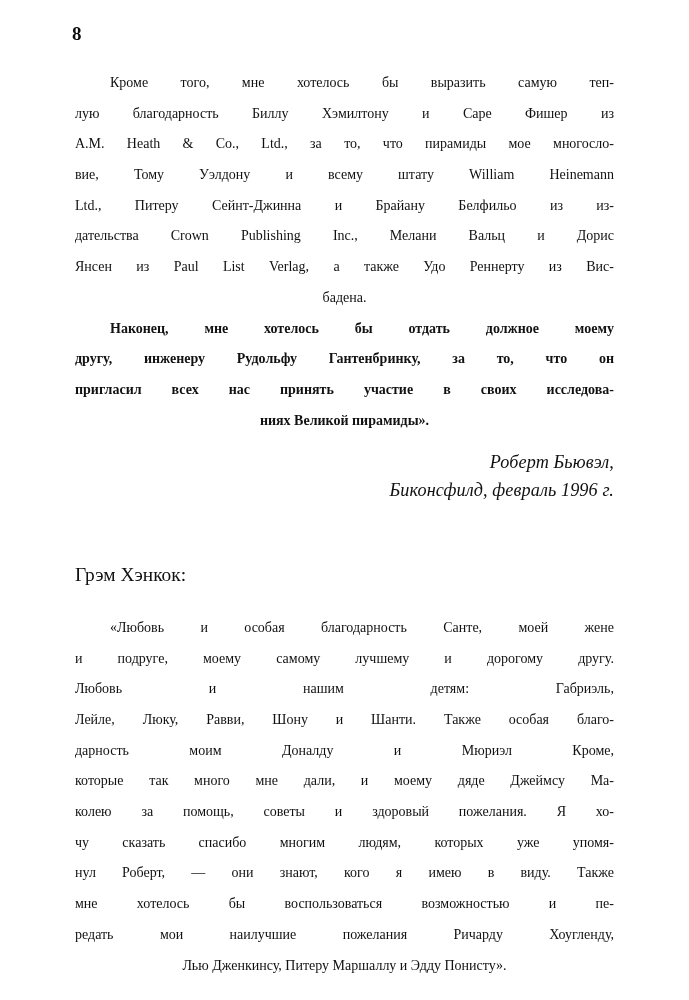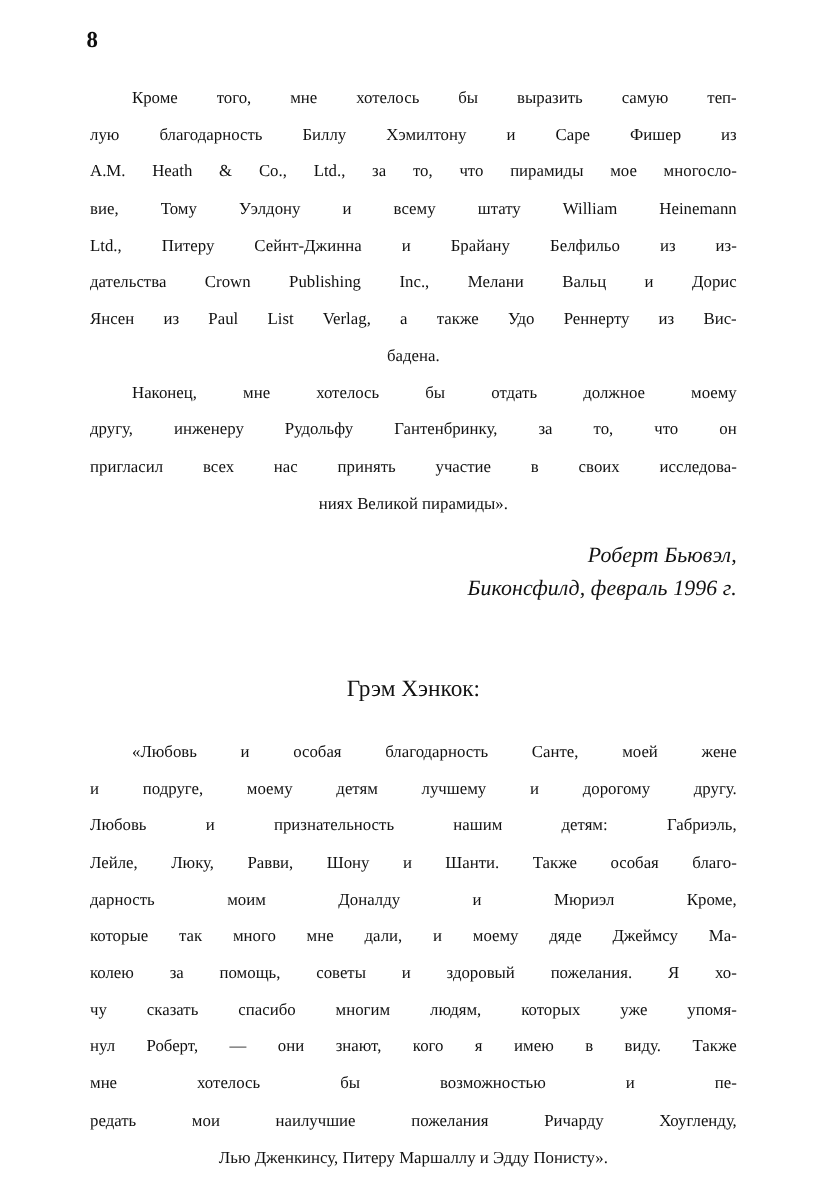--- a/index.html
+++ b/index.html
@@ -38,20 +38,21 @@
     top: 68px;
     width: 539px;
   }
 
   
   .para {
     margin: 0;
   }
   .para + .para {
     margin-top: 0;
+    font-weight: bold;
   }
   .line {
     display: flex;
     font-size: 14px;
     line-height: 30.7px;
     height: 30.7px;
     white-space: pre;
     align-items: baseline;
   }
   
@@ -82,21 +83,20 @@
     display: block;
     white-space: pre;
     text-align: right;
   }
 
   
   .heading {
     font-size: 19.4px;
     line-height: 30.7px;
     white-space: pre;
-    text-align: center;
   }
 
   
   .gap-sig      { height: 12px; }
   .gap-heading  { height: 56px; }
   .gap-after-h  { height: 22px; }
 </style>
 </head>
 <body>
 
@@ -134,29 +134,29 @@
 
     <div class="gap-heading"></div>
 
     <div class="heading">Грэм Хэнкок:</div>
 
     <div class="gap-after-h"></div>
 
     <div>
       <div class="para">
           <div class="line just indent"><span class="w">«Любовь</span><span class="w">и</span><span class="w">особая</span><span class="w">благодарность</span><span class="w">Санте,</span><span class="w">моей</span><span class="w">жене</span></div>
-          <div class="line just"><span class="w">и</span><span class="w">подруге,</span><span class="w">моему</span><span class="w">детям</span><span class="w">лучшему</span><span class="w">и</span><span class="w">дорогому</span><span class="w">другу.</span></div>
-          <div class="line just"><span class="w">Любовь</span><span class="w">и</span><span class="w">признательность</span><span class="w">нашим</span><span class="w">детям:</span><span class="w">Габриэль,</span></div>
+          <div class="line just"><span class="w">и</span><span class="w">подруге,</span><span class="w">моему</span><span class="w">самому</span><span class="w">лучшему</span><span class="w">и</span><span class="w">дорогому</span><span class="w">другу.</span></div>
+          <div class="line just"><span class="w">Любовь</span><span class="w">и</span><span class="w">нашим</span><span class="w">детям:</span><span class="w">Габриэль,</span></div>
           <div class="line just"><span class="w">Лейле,</span><span class="w">Люку,</span><span class="w">Равви,</span><span class="w">Шону</span><span class="w">и</span><span class="w">Шанти.</span><span class="w">Также</span><span class="w">особая</span><span class="w">благо-</span></div>
           <div class="line just"><span class="w">дарность</span><span class="w">моим</span><span class="w">Доналду</span><span class="w">и</span><span class="w">Мюриэл</span><span class="w">Кроме,</span></div>
           <div class="line just"><span class="w">которые</span><span class="w">так</span><span class="w">много</span><span class="w">мне</span><span class="w">дали,</span><span class="w">и</span><span class="w">моему</span><span class="w">дяде</span><span class="w">Джеймсу</span><span class="w">Ма-</span></div>
           <div class="line just"><span class="w">колею</span><span class="w">за</span><span class="w">помощь,</span><span class="w">советы</span><span class="w">и</span><span class="w">здоровый</span><span class="w">пожелания.</span><span class="w">Я</span><span class="w">хо-</span></div>
           <div class="line just"><span class="w">чу</span><span class="w">сказать</span><span class="w">спасибо</span><span class="w">многим</span><span class="w">людям,</span><span class="w">которых</span><span class="w">уже</span><span class="w">упомя-</span></div>
           <div class="line just"><span class="w">нул</span><span class="w">Роберт,</span><span class="w">—</span><span class="w">они</span><span class="w">знают,</span><span class="w">кого</span><span class="w">я</span><span class="w">имею</span><span class="w">в</span><span class="w">виду.</span><span class="w">Также</span></div>
-          <div class="line just"><span class="w">мне</span><span class="w">хотелось</span><span class="w">бы</span><span class="w">возможностью</span><span class="w">и</span><span class="w">пе-</span></div>
+          <div class="line just"><span class="w">мне</span><span class="w">хотелось</span><span class="w">бы</span><span class="w">воспользоваться</span><span class="w">возможностью</span><span class="w">и</span><span class="w">пе-</span></div>
           <div class="line just"><span class="w">редать</span><span class="w">мои</span><span class="w">наилучшие</span><span class="w">пожелания</span><span class="w">Ричарду</span><span class="w">Хоугленду,</span></div>
           <div class="line last"><span class="w">Лью Дженкинсу, Питеру Маршаллу и Эдду Понисту».</span></div>
         </div>
     </div>
 
     <div class="gap-sig"></div>
 
     <div class="signature">
       <span class="sig-line">Грэм Хэнкок,</span>
 

